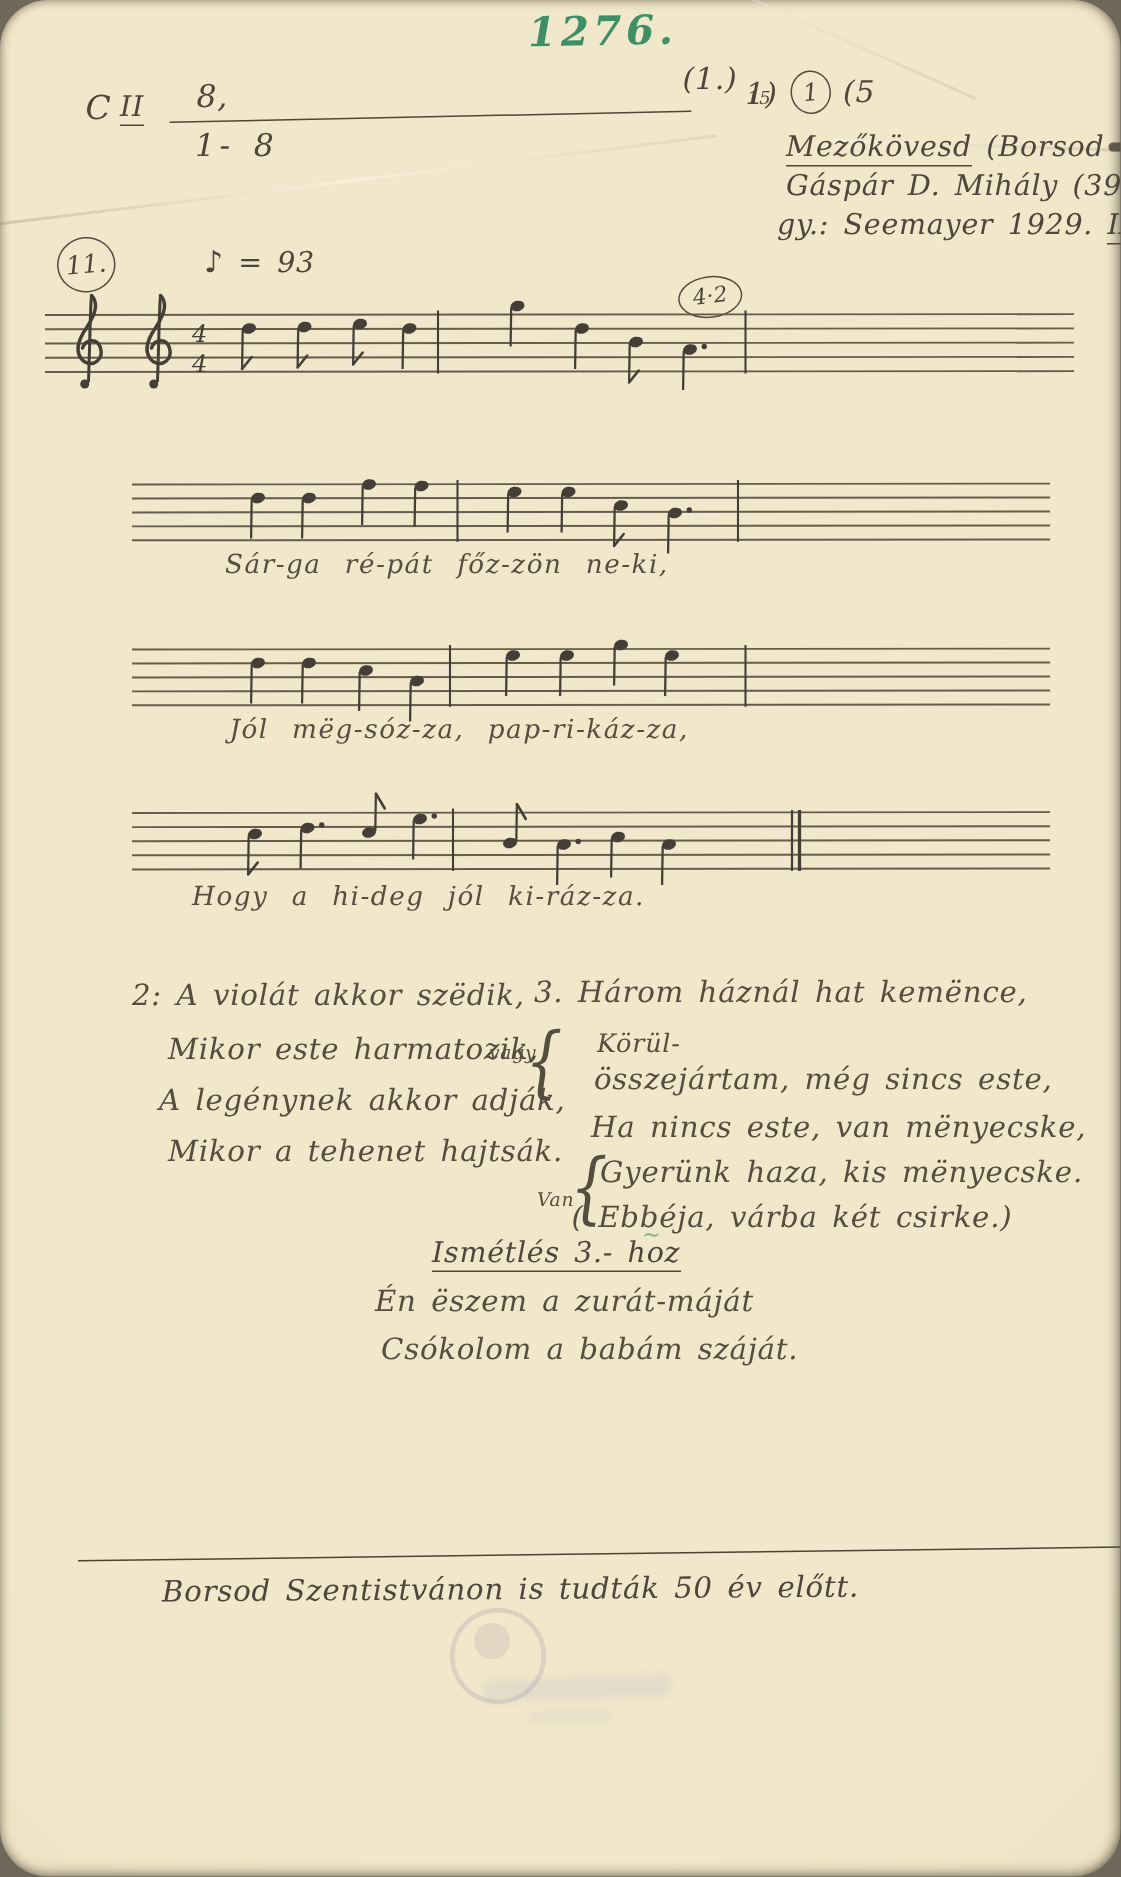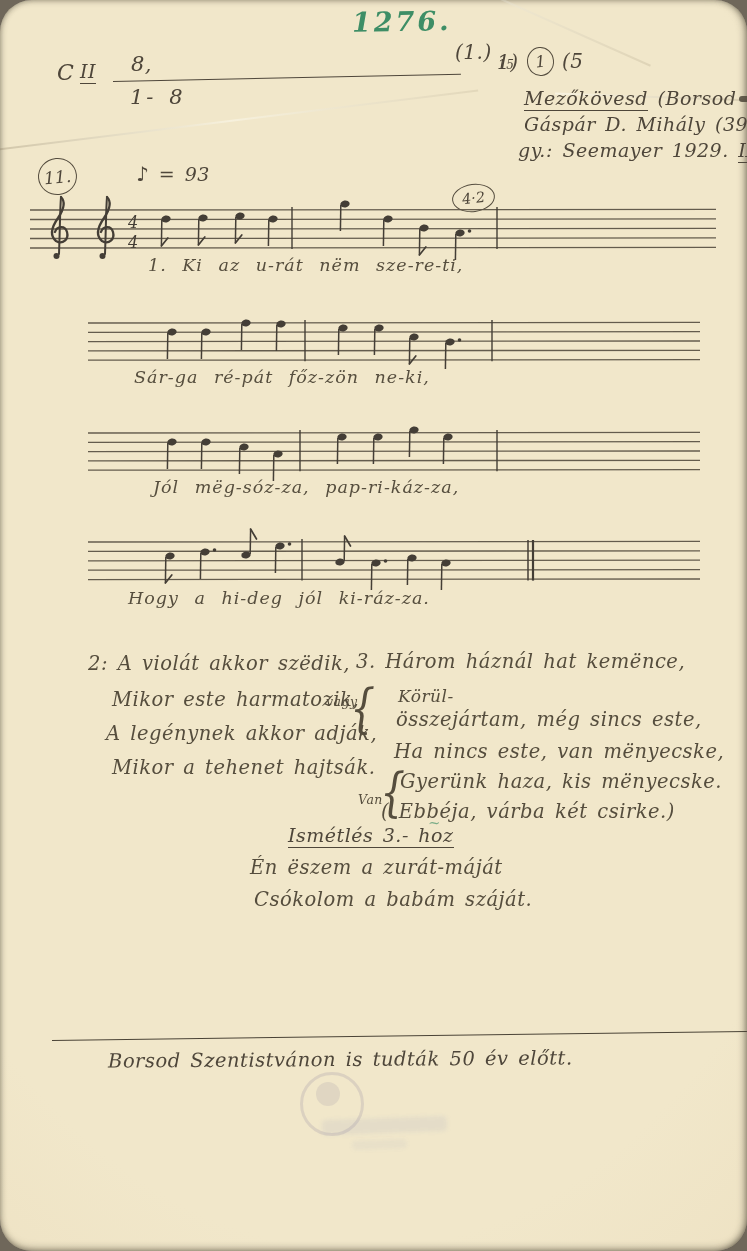--- a/index.html
+++ b/index.html
@@ -273,22 +273,21 @@
         <g fill="#443e36" stroke="#443e36">
           <ellipse cx="446" cy="55" rx="4.7" ry="3.5" transform="rotate(-12 446 55)" stroke="none"></ellipse>
           <line x1="441.8" y1="56" x2="441.4" y2="82" stroke-width="1.5"></line>
         </g>
         <line x1="302" y1="31" x2="302" y2="72.6" stroke="#443e36" stroke-width="1.4"></line>
         <line x1="528" y1="32" x2="528" y2="72.6" stroke="#443e36" stroke-width="1.5"></line>
         <line x1="533" y1="32" x2="533" y2="72.6" stroke="#443e36" stroke-width="2.2"></line>
       </svg>
     </div>
 
-  <div class="hw lyr" style="left:148px;top:255px;">1. Ki az u-rát nëm sze-re-ti,</div>
-  <div class="hw lyr" style="left:134px;top:367px;font-style:italic;">Sár-ga ré-pát főz-zön ne-ki,</div>
+  <div class="hw lyr" style="left:150px;top:367px;font-style:italic;">Sár-ga ré-pát főz-zön ne-ki,</div>
   <div class="hw lyr" style="left:153px;top:477px;">Jól mëg-sóz-za, pap-ri-káz-za,</div>
   <div class="hw lyr" style="left:128px;top:588px;">Hogy a hi-deg jól ki-ráz-za.</div>
 
   <div>
     <span class="hw verse" style="left:88px;top:652px;">
       <span>2:</span>
       <span>A violát akkor szëdik,</span>
     </span>
     <span class="hw verse" style="left:112px;top:688px;">Mikor este harmatozik,</span>
     <span class="hw verse" style="left:106px;top:722px;">A legénynek akkor adják,</span>

